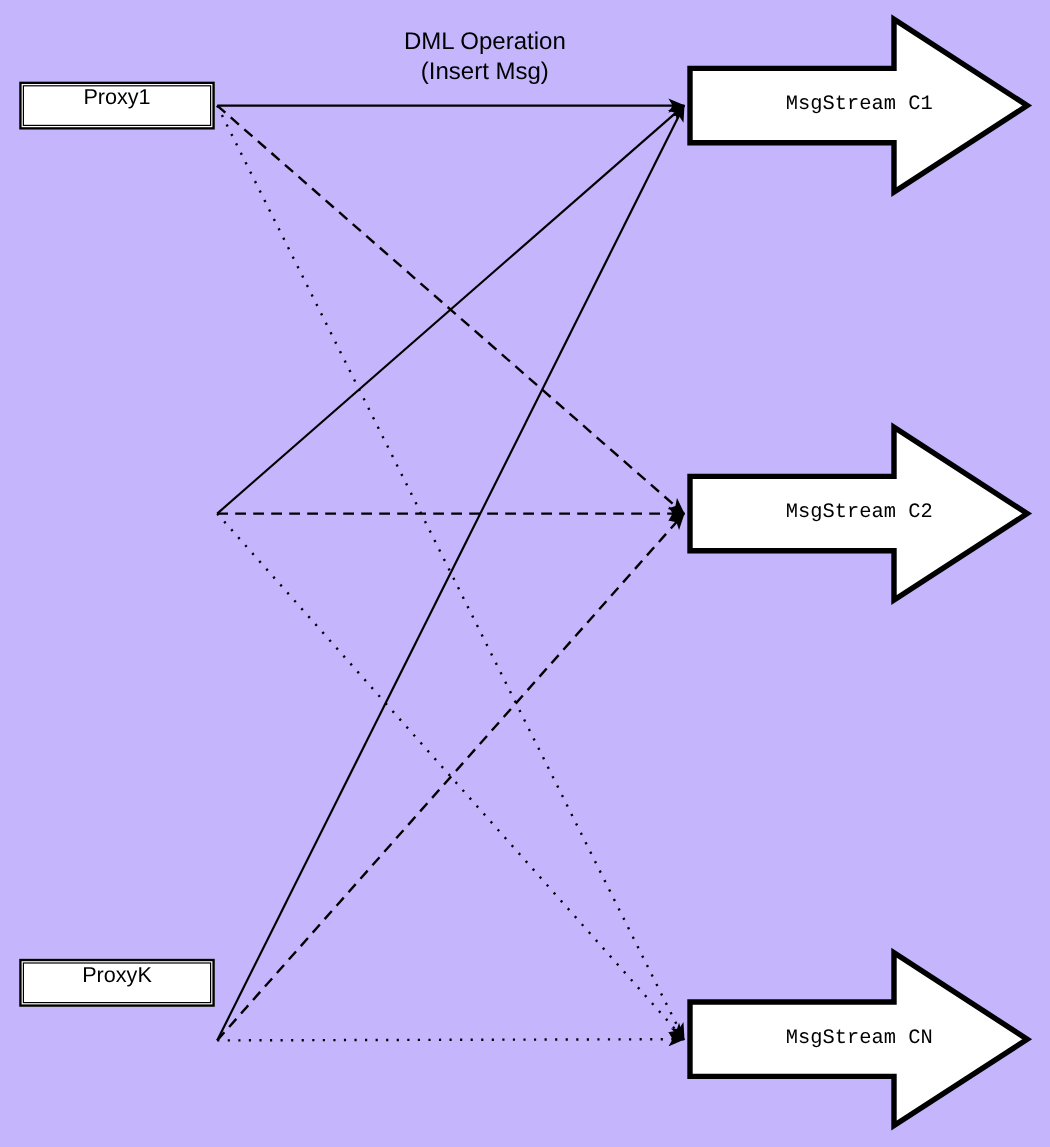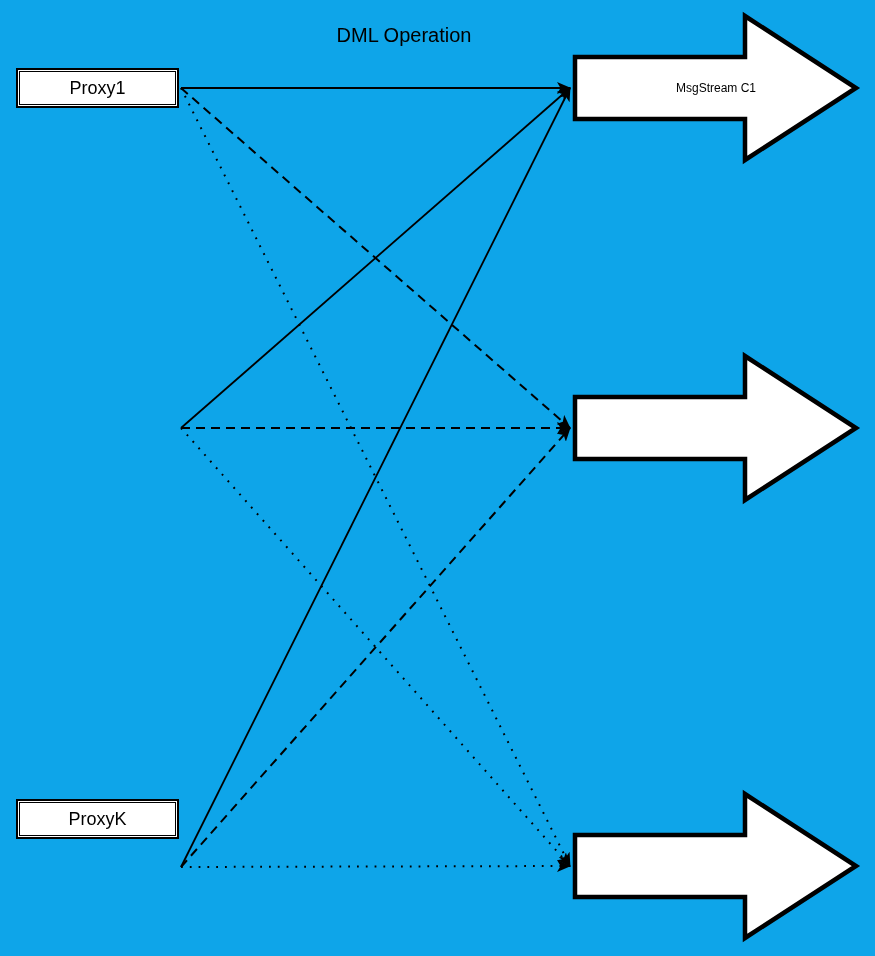--- a/index.html
+++ b/index.html
@@ -6,21 +6,21 @@
     margin: 0;
     padding: 0;
     background: #ffffff;
     font-family: "Liberation Sans", sans-serif;
     color: #000000;
   }
   .canvas {
     position: relative;
     width: 875px;
     height: 956px;
-    background: #0ea5e9;
+    background: #c4b5fd;
     overflow: hidden;
   }
   .edge-svg {
     position: absolute;
     left: 0;
     top: 0;
     width: 875px;
     height: 956px;
   }
   .diagram-title {
@@ -42,35 +42,35 @@
     border: 2px solid #000000;
     background: #ffffff;
     padding: 1px;
   }
   .proxy-box-inner {
     width: 100%;
     height: 100%;
     box-sizing: border-box;
     border: 1px solid #000000;
     display: flex;
-    align-items: center;
     justify-content: center;
   }
   .proxy-label {
     font-size: 18px;
     line-height: 18px;
   }
   .stream-label {
     position: absolute;
     left: 575px;
     width: 282px;
     text-align: center;
-    font-size: 12px;
+    font-size: 17px;
     line-height: 20px;
     white-space: nowrap;
+    font-family: Liberation Mono, monospace;
   }
   .block-arrow {
     fill: #ffffff;
     stroke: #000000;
     stroke-width: 4.5;
     stroke-miterlimit: 10;
   }
 </style>
 </head>
 <body>
@@ -98,30 +98,33 @@
 
     <g>
       <path class="block-arrow" d="M575,57 H745 V16 L856,88 L745,160 V119 H575 Z"></path>
       <path class="block-arrow" d="M575,397 H745 V356 L856,428 L745,500 V459 H575 Z"></path>
       <path class="block-arrow" d="M575,835 H745 V794 L856,866 L745,938 V897 H575 Z"></path>
     </g>
   </svg>
 
   <div class="diagram-title">
     <div>DML Operation</div>
+    <div>(Insert Msg)</div>
   </div>
 
   <div class="proxy-box" style="top:68px">
     <div class="proxy-box-inner">
       <span class="proxy-label">Proxy1</span>
     </div>
   </div>
 
 
   <div class="proxy-box" style="top:799px">
     <div class="proxy-box-inner">
       <span class="proxy-label">ProxyK</span>
     </div>
   </div>
 
   <div class="stream-label" style="top:78px">MsgStream C1</div>
+  <div class="stream-label" style="top:418px">MsgStream C2</div>
+  <div class="stream-label" style="top:856px">MsgStream CN</div>
 
 </div>
 
 </body></html>

